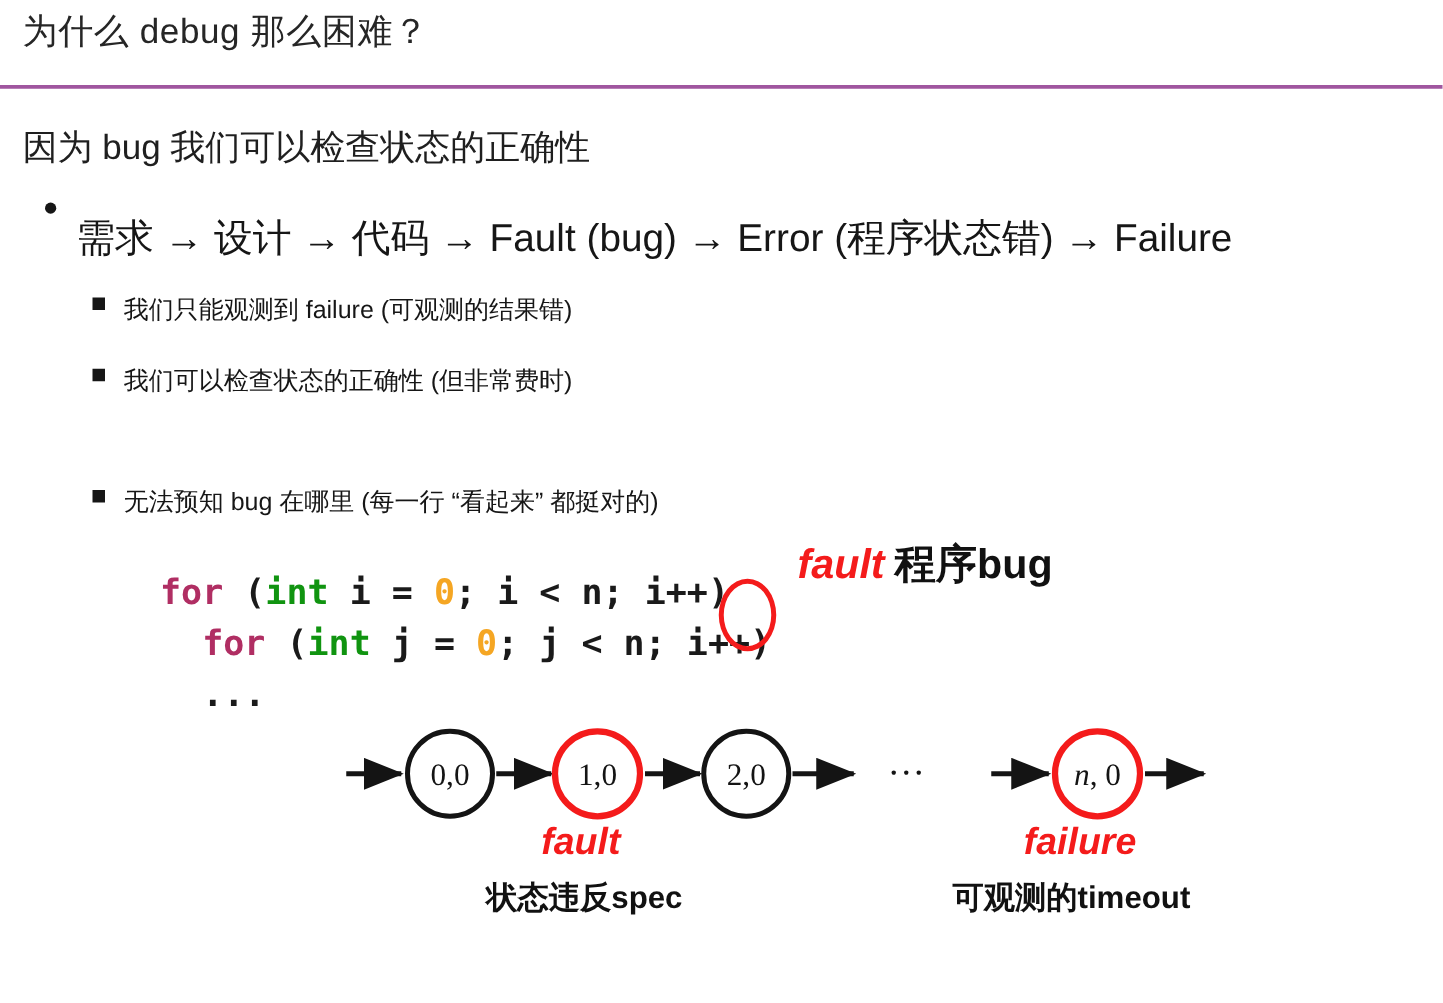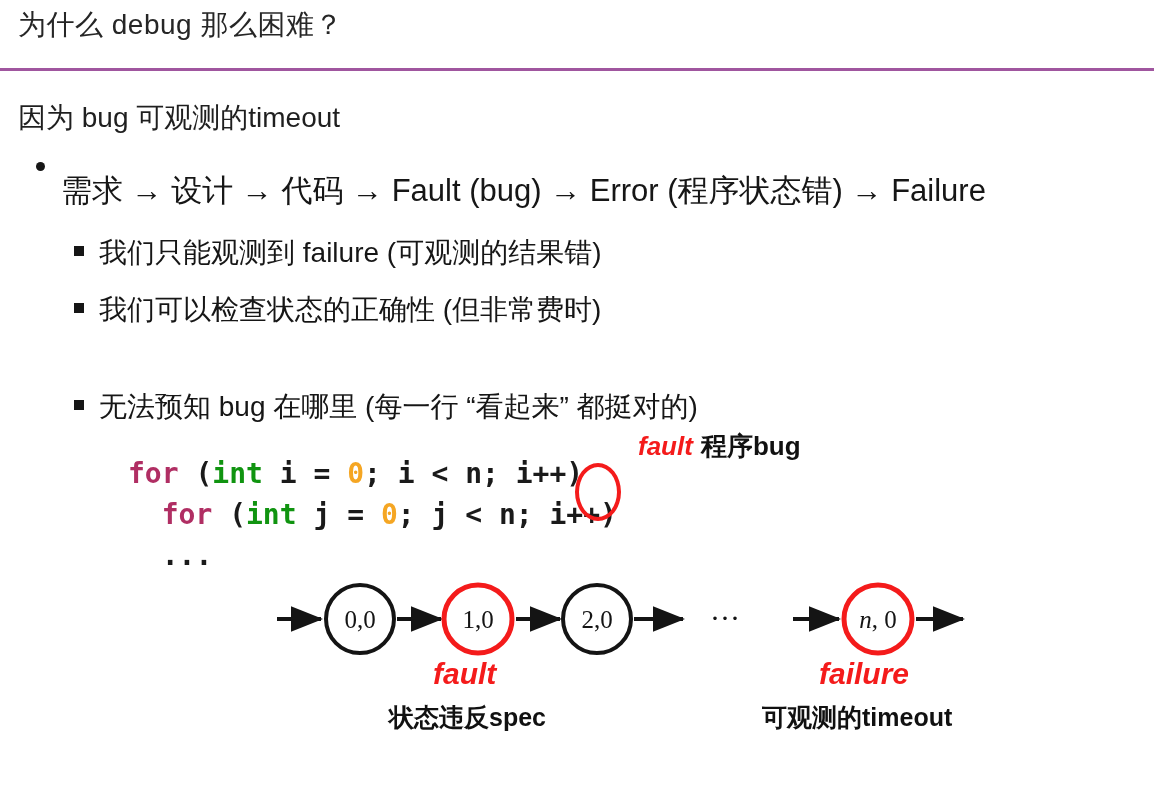--- a/index.html
+++ b/index.html
@@ -66,21 +66,21 @@
     background: #161616;
     margin-right: 16px;
     position: relative;
     top: -8px;
     flex: none;
   }
 
   .bullet-l2 {
     position: absolute;
     left: 74px;
-    font-size: 28px;
+    font-size: 20px;
     color: #161616;
     white-space: nowrap;
     display: flex;
     align-items: baseline;
   }
   .bullet-l2 .sq {
     display: inline-block;
     width: 10px;
     height: 10px;
     background: #161616;
@@ -106,21 +106,21 @@
     white-space: pre;
   }
   .kw  { color: #b02e63; }
   .typ { color: #109410; }
   .num { color: #f5a623; }
 
   #fault-annot {
     position: absolute;
     left: 638px;
     top: 429px;
-    font-size: 26px;
+    font-size: 33px;
     font-weight: bold;
     white-space: nowrap;
   }
   #fault-annot .fault-word {
     color: #f41b1b;
     font-style: italic;
     font-family: "Liberation Sans", "DejaVu Sans", sans-serif;
   }
   #fault-annot .cn-word {
     color: #111111;
@@ -189,21 +189,21 @@
   }
   #caption-error   { left: 389px; top: 701px; }
   #caption-failure { left: 762px; top: 701px; }
 </style>
 </head>
 <body>
 
 <div id="slide-title">为什么 debug 那么困难？</div>
 <div id="title-rule" style="background: rgb(160, 86, 159);"></div>
 
-<div id="lead-line">因为 bug 可观测的timeout</div>
+<div id="lead-line">因为 bug 我们可以检查状态的正确性</div>
 
 <div id="bullet-l1">
   <span class="dot"></span>
   <span>需求 → 设计 → 代码 → Fault (bug) → Error (程序状态错) → Failure</span>
 </div>
 
 <div id="bullet-l2-a" class="bullet-l2">
   <span class="sq"></span>
   <span>我们只能观测到 failure (可观测的结果错)</span>
 </div>

